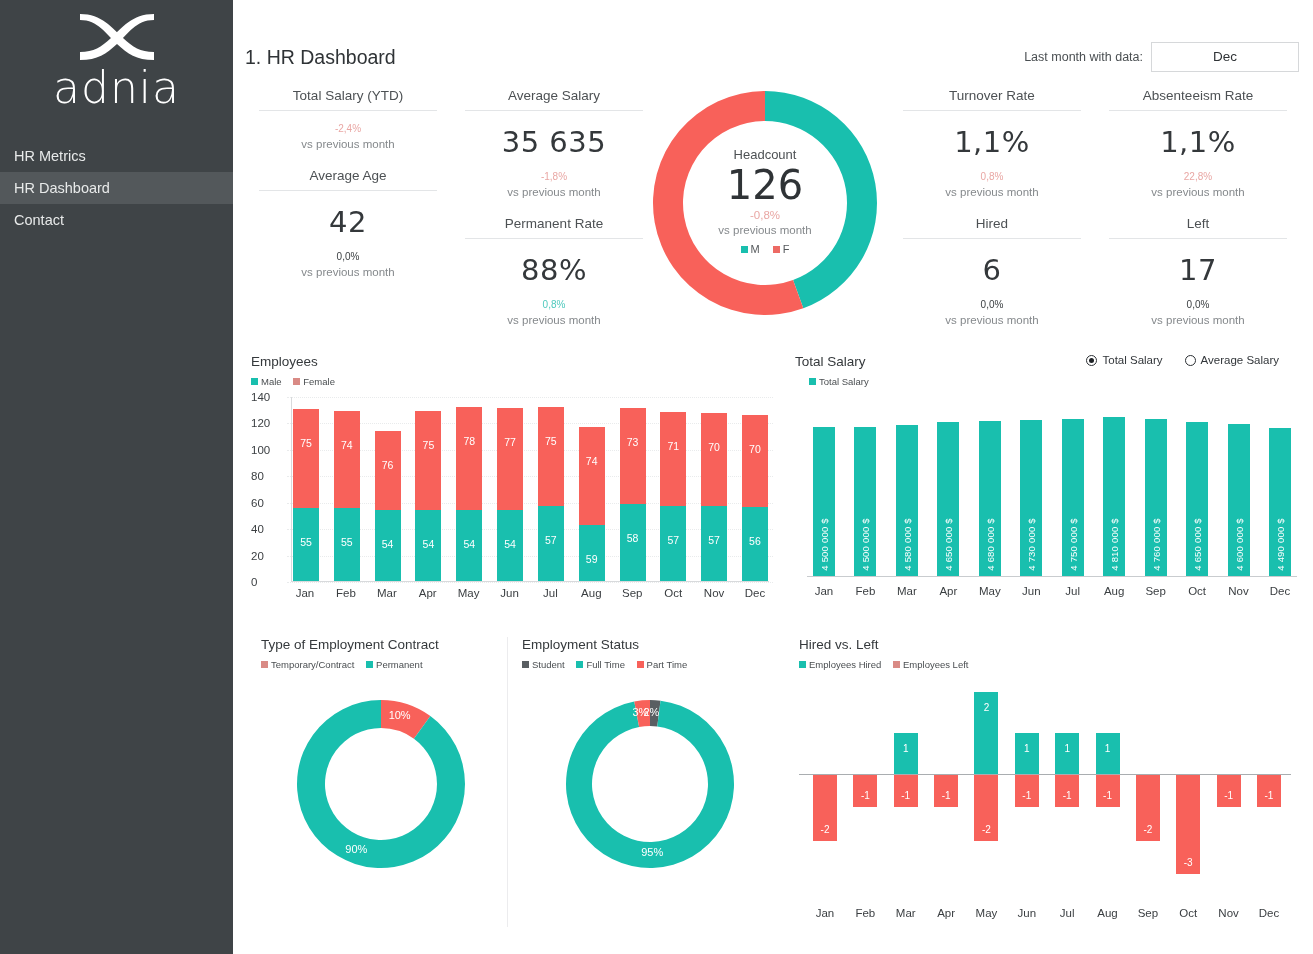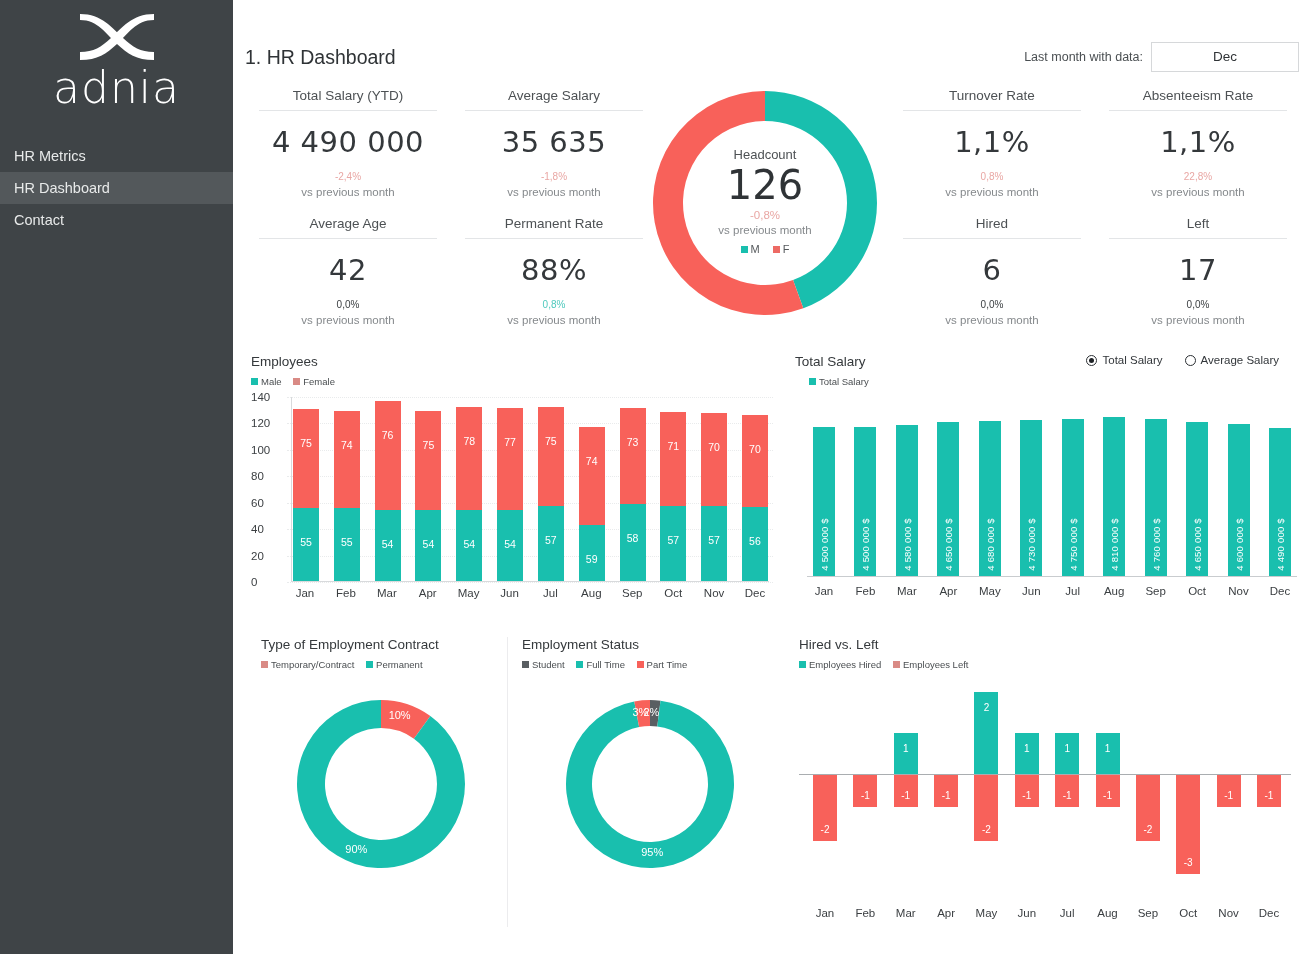--- a/index.html
+++ b/index.html
@@ -242,21 +242,20 @@
         <span class="month-label">Last month with data:</span>
         <div class="month-box">Dec</div>
       </div>
     </div>
 
     <div class="kpi-area">
       <div class="kpi-cols">
         <div class="kpi-col">
           <div class="kpi">
             <div class="kpi-title">Total Salary (YTD)</div>
-            <div class="kpi-value">4 490 000</div>
             <div class="kpi-delta neg">-2,4%</div>
             <div class="kpi-sub">vs previous month</div>
           </div>
           <div class="kpi kpi-row2">
             <div class="kpi-title">Average Age</div>
             <div class="kpi-value">42</div>
             <div class="kpi-delta flat">0,0%</div>
             <div class="kpi-sub">vs previous month</div>
           </div>
         </div>
@@ -369,21 +368,21 @@
               </div>
               <div class="bar-col">
                 <div class="seg seg-f" style="height: 97.7857px;">
                   <div class="seg-label" style="top: 28px;">74</div>
                 </div>
                 <div class="seg seg-m" style="height: 72.6786px;">
                   <div class="seg-label" style="top: 28px;">55</div>
                 </div>
               </div>
               <div class="bar-col">
-                <div class="seg seg-f" style="height: 109px;">
+                <div class="seg seg-f" style="height: 79px;">
                   <div class="seg-label" style="top: 28px;">76</div>
                 </div>
                 <div class="seg seg-m" style="height: 71.3571px;">
                   <div class="seg-label" style="top: 28px;">54</div>
                 </div>
               </div>
               <div class="bar-col">
                 <div class="seg seg-f" style="height: 99.1071px;">
                   <div class="seg-label" style="top: 28px;">75</div>
                 </div>

